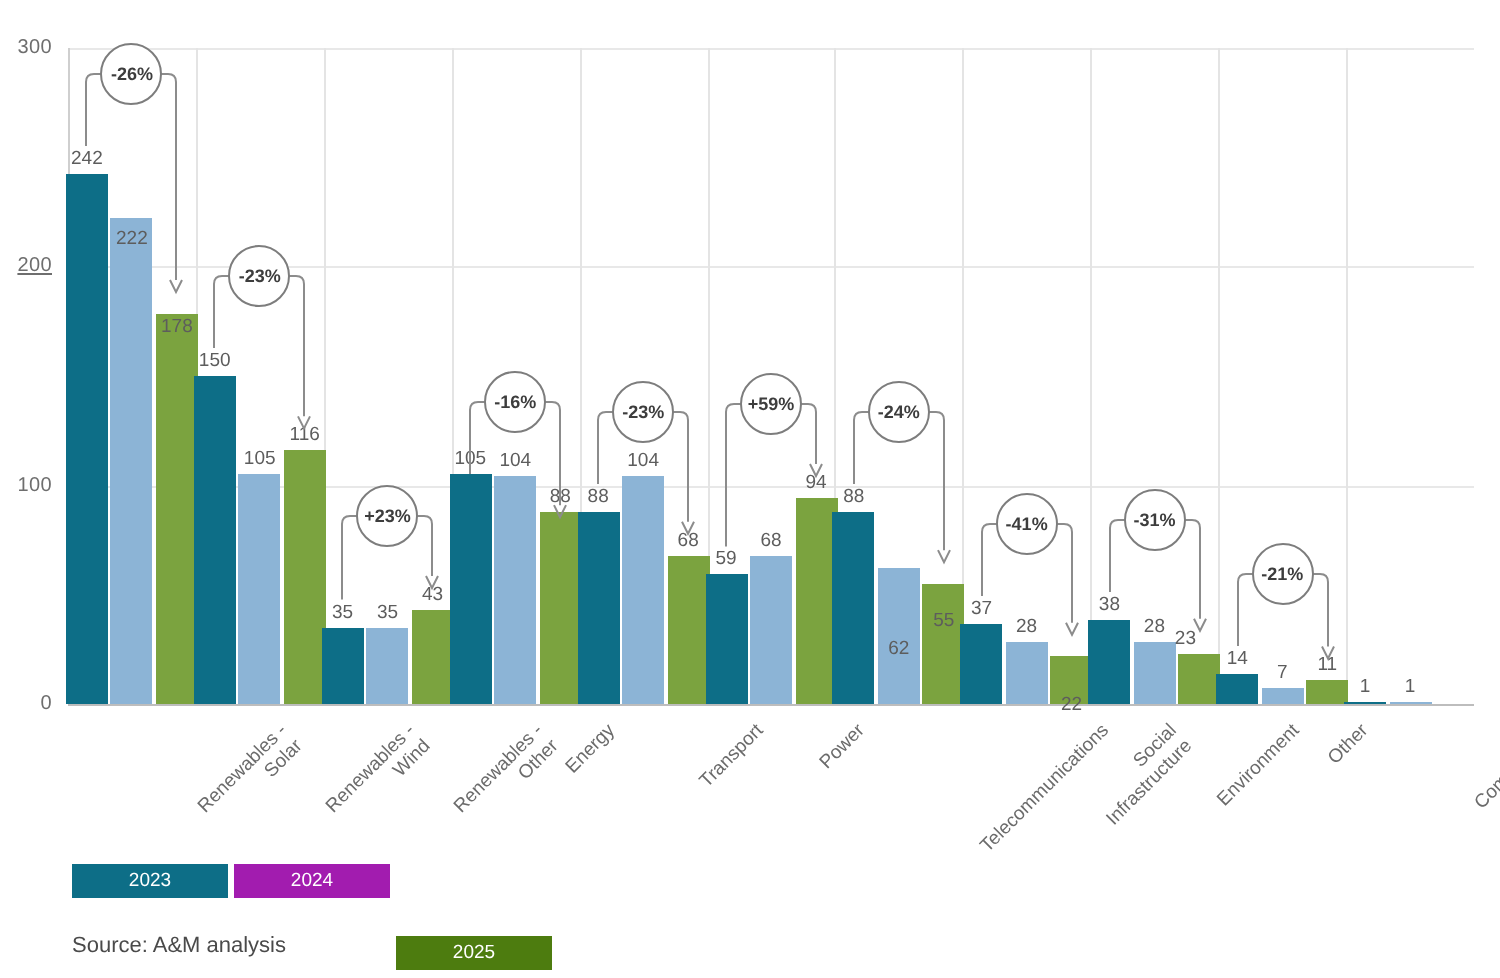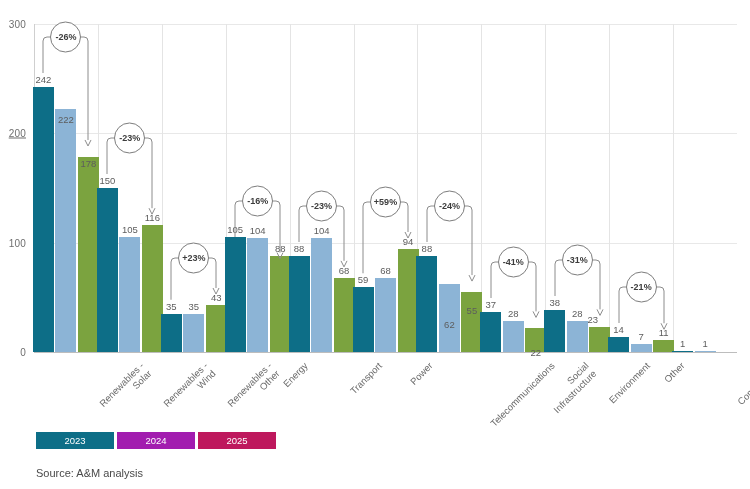--- a/index.html
+++ b/index.html
@@ -258,17 +258,17 @@
       <div class="cat" style="left: 527.318px; top: 360px;">Social
 Infrastructure</div>
       <div class="cat" style="left: 591.227px; top: 360px;">Environment</div>
       <div class="cat" style="left: 655.136px; top: 360px;">Other</div>
       <div class="cat" style="left: 719.045px; top: 360px;">Commodities</div>
     </div>
 
   <div class="legend" id="legend">
       <div class="legend-item" style="background: rgb(13, 110, 135);">2023</div>
       <div class="legend-item" style="background: #a21caf;">2024</div>
-      <div class="legend-item" style="background: #be185d;">2025</div>
+      <div class="legend-item" style="background: #4d7c0f; margin-top: 36px;">2025</div>
     </div>
 
   <div class="source">Source: A&amp;M analysis</div>
 </div>
 
 </body></html>

